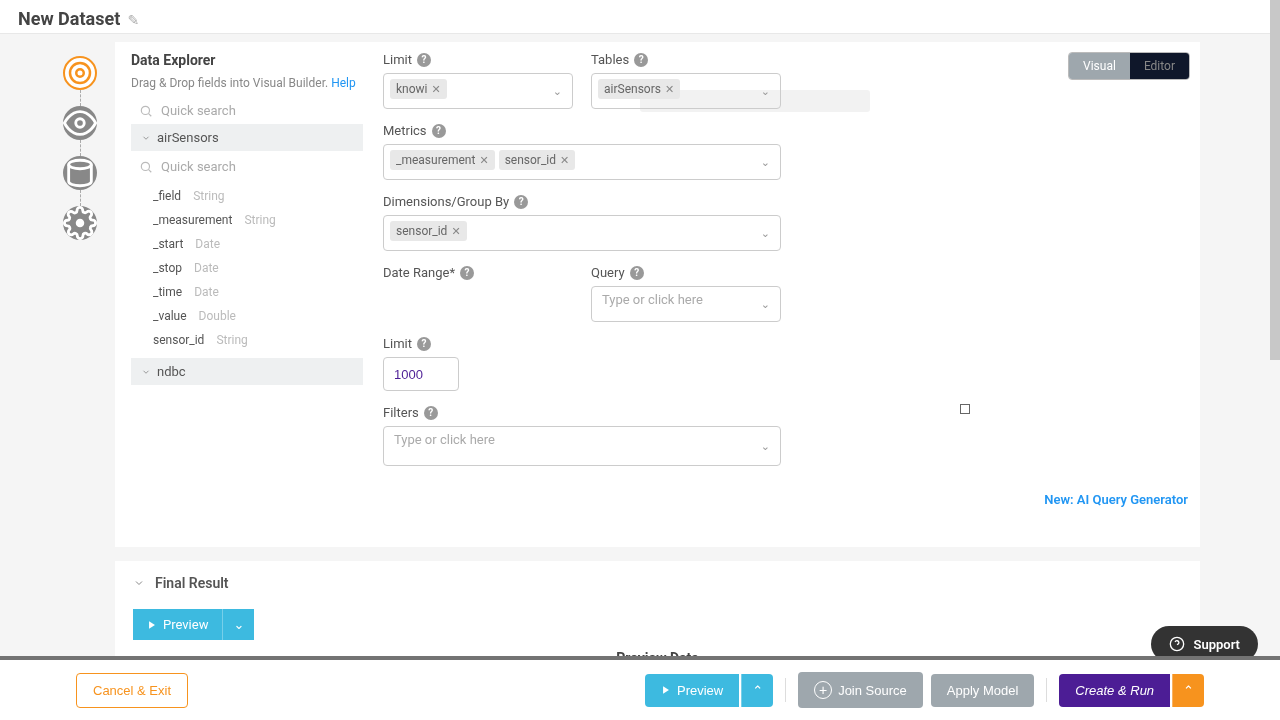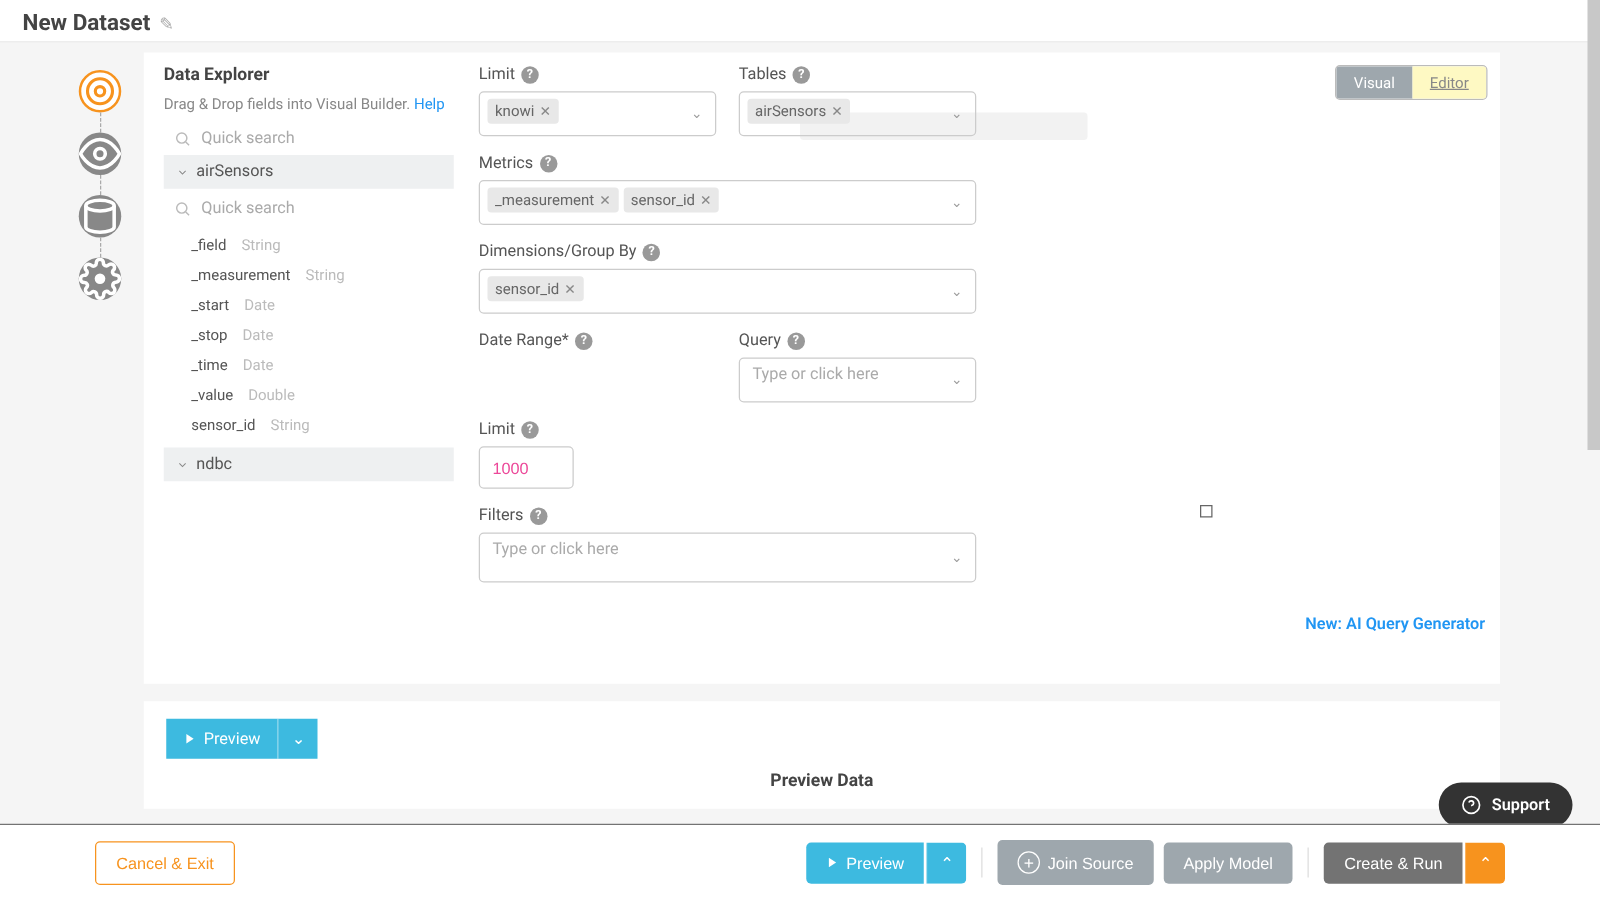--- a/index.html
+++ b/index.html
@@ -46,56 +46,56 @@
 .help-circle { width: 14px; height: 14px; border-radius: 50%; background: #999; color: #fff; font-size: 10px; display: inline-flex; align-items: center; justify-content: center; font-weight: 700; }
 
 .select-box { border: 1px solid #ccc; border-radius: 4px; min-height: 36px; padding: 5px 30px 5px 6px; position: relative; display: flex; flex-wrap: wrap; gap: 4px; align-items: flex-start; cursor: pointer; }
 .chip { background: #e8e8e8; border-radius: 3px; padding: 3px 6px; font-size: 12px; color: #666; display: inline-flex; align-items: center; gap: 4px; }
 .chip-x { color: #888; font-size: 11px; cursor: pointer; }
 .select-caret { position: absolute; right: 10px; top: 50%; transform: translateY(-50%); color: #999; font-size: 11px; }
 .select-placeholder { color: #aaa; font-size: 13px; padding-left: 4px; }
 
 .date-btn { border: 1px solid #ccc; border-radius: 4px; width: 190px; height: 38px; display: flex; align-items: center; justify-content: center; font-weight: 700; color: #444; cursor: pointer; }
 
-.limit-input { border: 1px solid #ccc; border-radius: 4px; width: 76px; height: 34px; padding: 0 10px; font-size: 13px; color: #ec4899; }
+.limit-input { border: 1px solid #ccc; border-radius: 4px; width: 76px; height: 34px; padding: 0 10px; font-size: 13px; color: #4c1d95; }
 
 
 .view-toggle { position: absolute; right: 10px; top: 10px; border: 1px solid #bbb; border-radius: 4px; overflow: hidden; display: flex; }
 .view-toggle div { padding: 6px 14px; font-size: 12px; cursor: pointer; }
 .view-toggle .active { background: #9ea7ad; color: #fff; }
-.view-toggle .inactive { background: #fef9c3; color: #888; text-decoration: underline; }
+.view-toggle .inactive { background: #0f172a; color: #888; }
 
 .ai-link { position: absolute; right: 12px; bottom: 40px; color: #2196f3; font-weight: 600; font-size: 13px; cursor: pointer; }
 
 
 .result-card { margin: 14px 80px 0 115px; background: #fff; padding: 14px 18px; }
 .result-header { display: flex; align-items: center; gap: 10px; font-weight: 600; color: #555; font-size: 14px; margin-bottom: 18px; }
 .result-header svg { width: 12px; height: 12px; stroke: #888; stroke-width: 2; fill: none; }
 
 .preview-btn-group { display: inline-flex; }
 .preview-btn-main { background: #3dbae0; color: #fff; padding: 8px 14px; display: flex; align-items: center; gap: 6px; cursor: pointer; font-size: 13px; }
 .preview-btn-drop { background: #3dbae0; color: #fff; padding: 8px 10px; border-left: 1px solid rgba(255,255,255,0.3); cursor: pointer; }
 
 .preview-data-title { text-align: center; font-weight: 700; color: #444; margin-top: 10px; font-size: 14px; }
 
 
 .cursor { position: absolute; left: 960px; top: 404px; width: 10px; height: 10px; border: 1px solid #666; }
 
 
-.footer { position: absolute; bottom: 0; left: 0; right: 0; background: #fff; border-top: 1px solid #737373; padding: 12px 76px; display: flex; align-items: center; gap: 8px; }
+.footer { position: absolute; bottom: 0; left: 0; right: 0; background: #fff; border-top: 4px solid #737373; padding: 12px 76px; display: flex; align-items: center; gap: 8px; }
 .btn { padding: 9px 16px; border-radius: 4px; font-size: 13px; cursor: pointer; display: inline-flex; align-items: center; gap: 6px; border: none; }
 .btn-cancel { border: 1px solid #f7931e; color: #f7931e; background: #fff; }
 .spacer { flex: 1; }
 .btn-preview { background: #3dbae0; color: #fff; }
 .btn-preview-drop { background: #3dbae0; color: #fff; padding: 9px 10px; margin-left: -6px; border-left: 1px solid rgba(255,255,255,0.3); border-radius: 0 4px 4px 0; }
 .btn-preview.main { border-radius: 4px 0 0 4px; }
 .btn-join { background: #9ea7ad; color: #fff; }
 .btn-join .plus-circle { width: 18px; height: 18px; border: 1.5px solid #fff; border-radius: 50%; display: inline-flex; align-items: center; justify-content: center; font-size: 14px; line-height: 1; }
 .btn-model { background: #9ea7ad; color: #fff; }
-.btn-create { background: #737373; color: #fff; border-radius: 4px 0 0 4px; }
+.btn-create { background: #4c1d95; color: #fff; border-radius: 4px 0 0 4px; font-style: italic; }
 .btn-create-drop { background: #f7931e; color: #fff; padding: 9px 10px; margin-left: -6px; border-left: 1px solid rgba(255,255,255,0.3); border-radius: 0 4px 4px 0; }
 .footer-divider { width: 1px; height: 24px; background: #ddd; margin: 0 4px; }
 
 
 .support-btn { position: absolute; right: 22px; bottom: 58px; background: #333; color: #fff; padding: 10px 18px; border-radius: 22px; display: flex; align-items: center; gap: 8px; cursor: pointer; font-weight: 600; font-size: 13px; }
 .support-btn svg { width: 16px; height: 16px; stroke: #fff; fill: none; stroke-width: 2; }
 
 
 .scroll-hint { position: absolute; right: 0; top: 0; width: 10px; height: 360px; background: #c8c8c8; }
 
@@ -330,20 +330,26 @@
         </div>
       </div>
     </div>
 
   </div>
 
   <div class="ai-link">New: AI Query Generator</div>
 </div>
 
 <div class="result-card">
+  <div class="result-header">
+    <svg viewBox="0 0 24 24">
+        <polyline points="6 9 12 15 18 9"></polyline>
+      </svg>
+    <span>Final Result</span>
+  </div>
   <div class="preview-btn-group">
     <div class="preview-btn-main">
       <svg class="play" viewBox="0 0 24 24">
           <polygon points="5 3 19 12 5 21"></polygon>
         </svg>
       <span>Preview</span>
     </div>
     <div class="preview-btn-drop">⌄</div>
   </div>
   <div class="preview-data-title">Preview Data</div>

